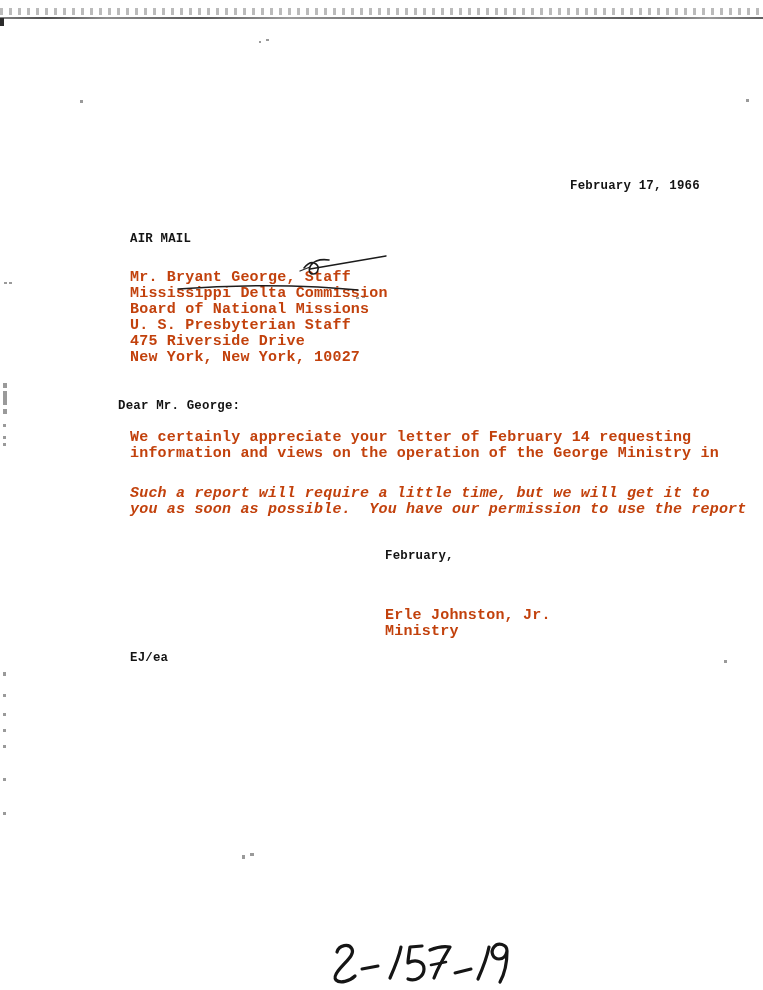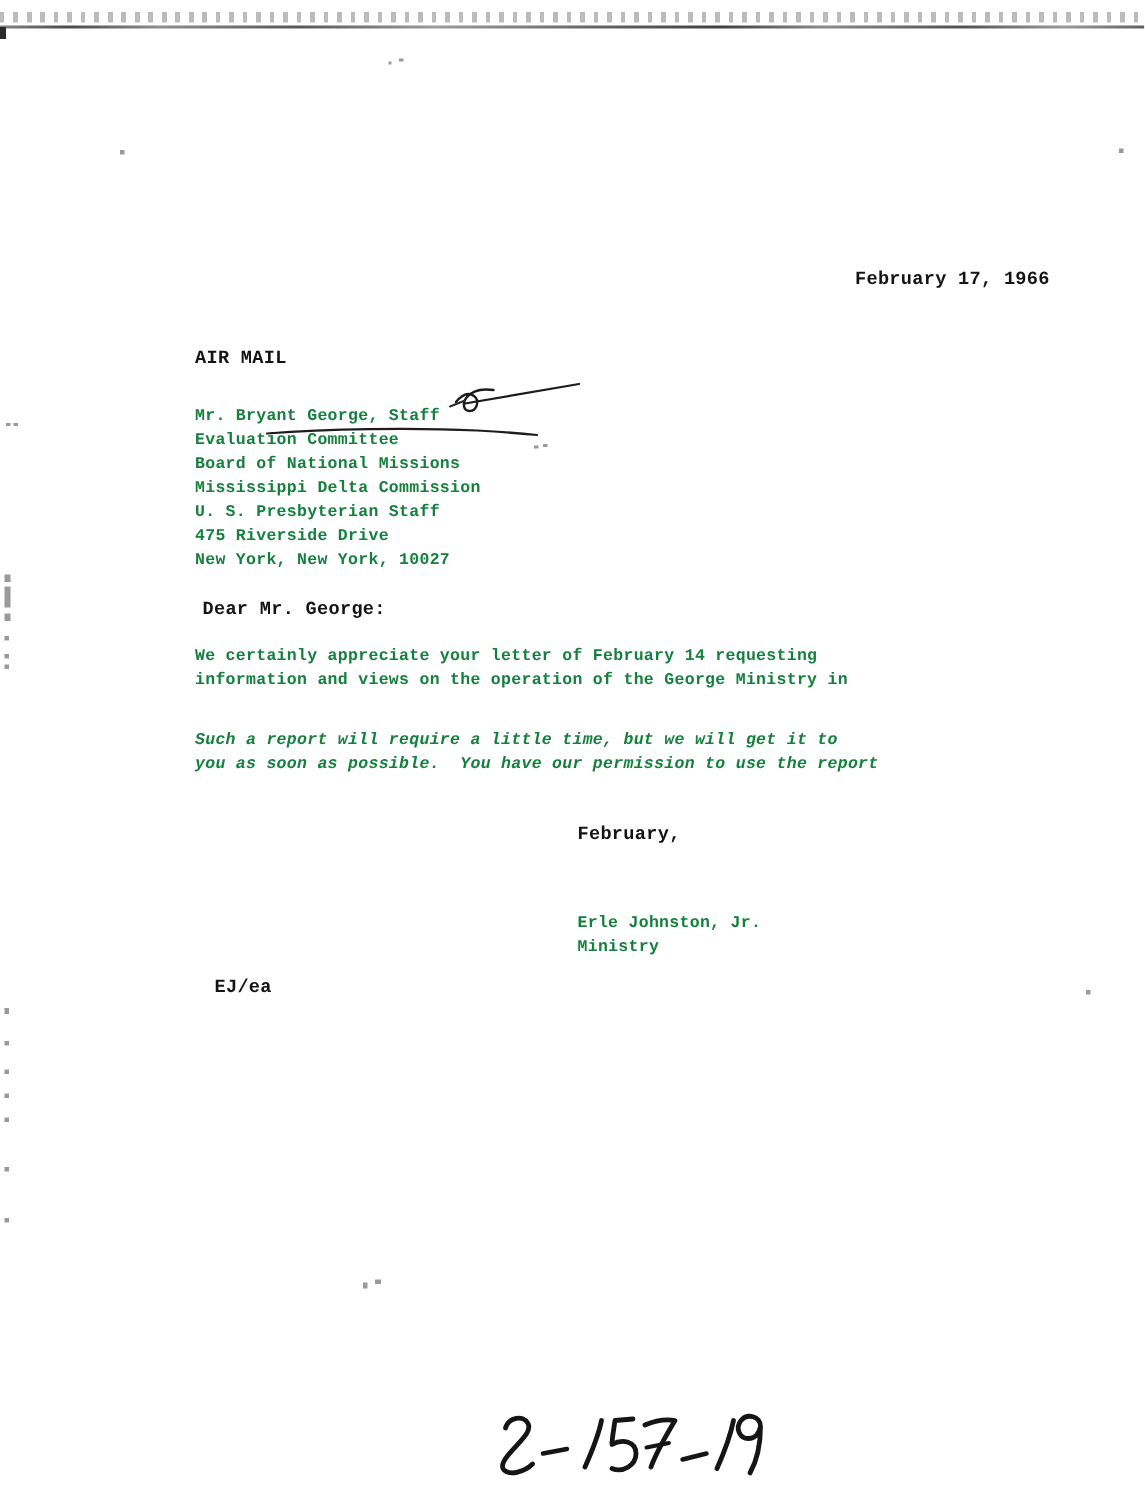--- a/index.html
+++ b/index.html
@@ -64,24 +64,24 @@
     font-size: 12.4px;
     line-height: 16px;
     letter-spacing: .2px;
     color: #141414;
   }
 
   .block { position: absolute; }
   .block .line {
     white-space: pre;
     font-weight: 700;
-    font-size: 11px;
+    font-size: 15px;
     line-height: 16px;
     letter-spacing: .2px;
-    color: #15803d;
+    color: #c2410c;
   }
 
   
   .pen { position: absolute; }
   .pen svg { display: block; overflow: visible; }
 
   .archive-number {
     position: absolute;
     left: 330px;
     top: 938px;
@@ -120,62 +120,61 @@
   <div class="edge-speck" style="left:724px; top:660px; width:3px; height:3px;"></div>
   <div class="edge-speck" style="left:356px; top:297px; width:3px; height:2px;"></div>
   <div class="edge-speck" style="left:362px; top:296px; width:3px; height:2px;"></div>
 
   <div class="typed" style="left:570px; top:178px;">February 17, 1966</div>
 
   <div class="typed" style="left:130px; top:231px;">AIR MAIL</div>
 
   <div class="block" style="left:130px; top:270px;">
     <div class="line">Mr. Bryant George, Staff</div>
-    <div class="line">Evaluation Committee</div>
+    <div class="line">Mississippi Delta Commission</div>
     <div class="line">Board of National Missions</div>
-    <div class="line">Mississippi Delta Commission</div>
     <div class="line">U. S. Presbyterian Staff</div>
     <div class="line">475 Riverside Drive</div>
     <div class="line">New York, New York, 10027</div>
   </div>
 
   <div class="pen" style="left:298px; top:252px;">
     <svg width="92" height="26" viewBox="0 0 92 26">
       <path d="M6,16 C10,11 14,9 18,12 C22,15 20,22 15,22 C11,22 10,17 13,13 C17,8 24,7 31,8" fill="none" stroke="#1b1b1b" stroke-width="1.6" stroke-linecap="round"></path>
       <path d="M12,17 L88,4" fill="none" stroke="#1b1b1b" stroke-width="1.5" stroke-linecap="round"></path>
       <path d="M2,19 L12,15" fill="none" stroke="#2a2a2a" stroke-width="1.3" stroke-linecap="round"></path>
     </svg>
   </div>
 
   <div class="pen" style="left:178px; top:284px;">
     <svg width="182" height="8" viewBox="0 0 182 8">
       <path d="M0,5 C40,2 96,1 140,3 C158,4 170,5 180,6" fill="none" stroke="#1d1d1d" stroke-width="1.5" stroke-linecap="round"></path>
     </svg>
   </div>
 
-  <div class="typed" style="left:135px; top:398px;">Dear Mr. George:</div>
+  <div class="typed" style="left:118px; top:398px;">Dear Mr. George:</div>
 
   <div class="block" style="left:130px; top:430px;">
     <div class="line">We certainly appreciate your letter of February 14 requesting</div>
     <div class="line">information and views on the operation of the George Ministry in</div>
   </div>
 
   <div class="block" style="left:130px; top:486px;font-style:italic;">
     <div class="line">Such a report will require a little time, but we will get it to</div>
     <div class="line">you as soon as possible.  You have our permission to use the report</div>
   </div>
 
   <div class="typed" style="left:385px; top:548px;">February,</div>
 
   <div class="block" style="left:385px; top:608px;">
     <div class="line">Erle Johnston, Jr.</div>
     <div class="line">Ministry</div>
   </div>
 
-  <div class="typed" style="left:143px; top:650px;">EJ/ea</div>
+  <div class="typed" style="left:130px; top:650px;">EJ/ea</div>
 
   <div class="archive-number pen">
     <svg width="180" height="52" viewBox="0 0 180 52" aria-label="2-157-19">
 
       <path d="M7,14 C9,7 19,5 22,11 C25,17 15,24 8,33 C5,37 4,40 6,42 C10,46 20,43 25,38" fill="none" stroke="#151515" stroke-width="3.2" stroke-linecap="round" stroke-linejoin="round"></path>
 
       <path d="M32,31 L48,28" fill="none" stroke="#151515" stroke-width="3" stroke-linecap="round"></path>
 
       <path d="M60,40 C64,31 69,19 71,9" fill="none" stroke="#151515" stroke-width="3.2" stroke-linecap="round"></path>
 

